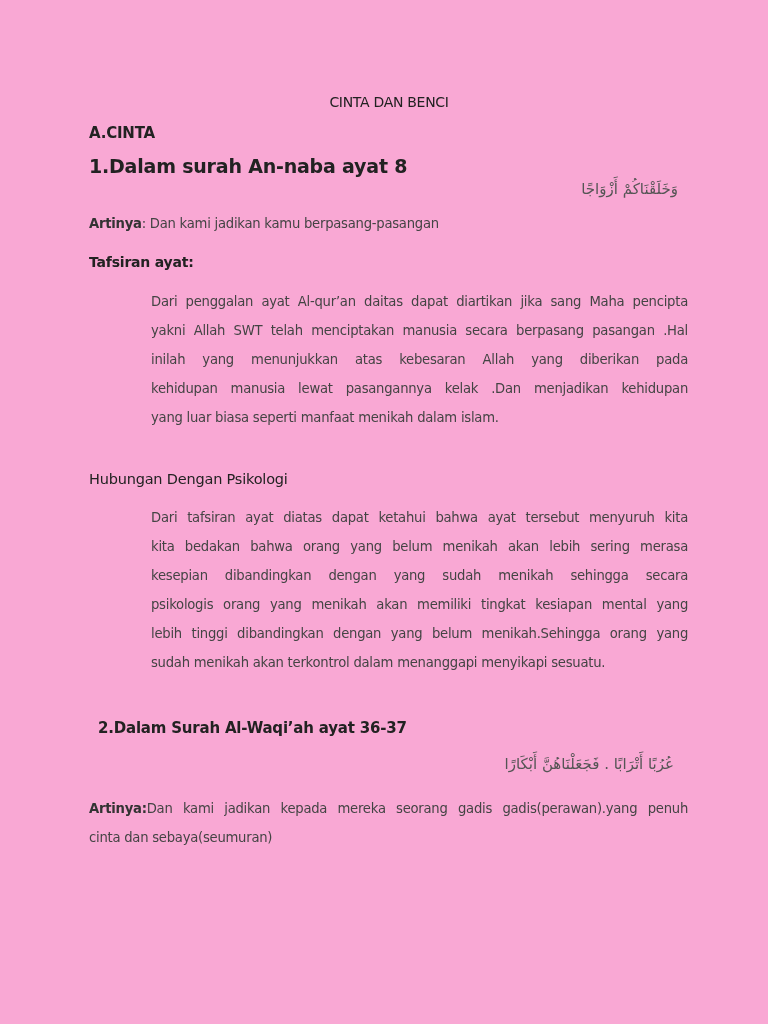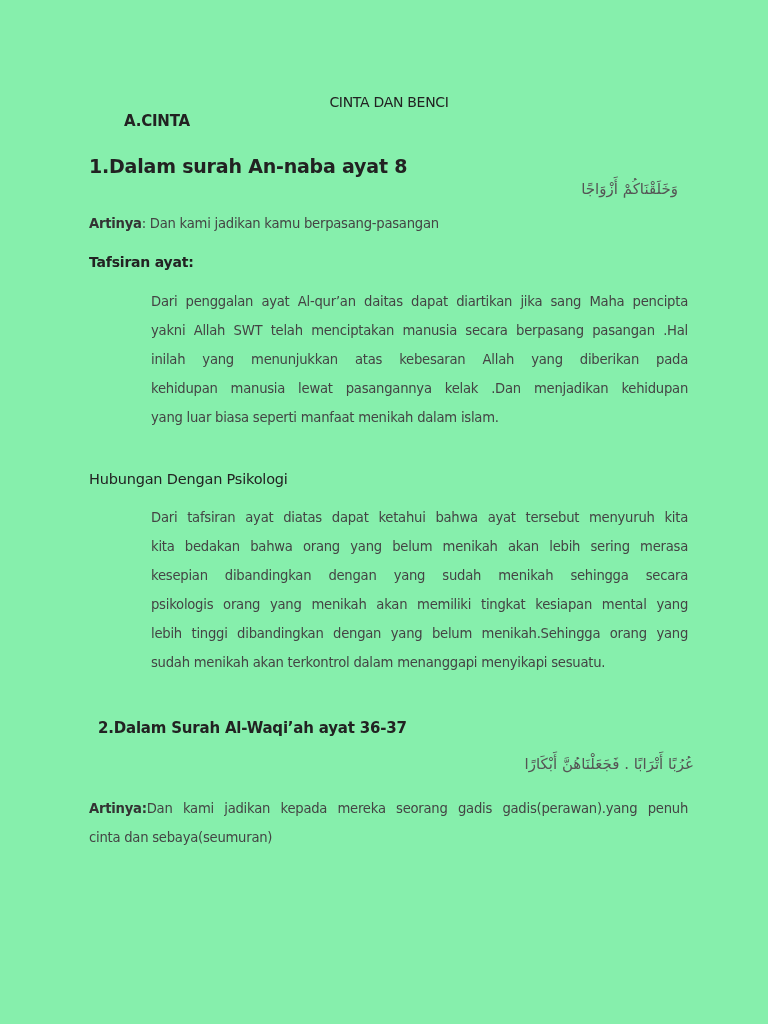--- a/index.html
+++ b/index.html
@@ -13,21 +13,21 @@
       position: relative;
       overflow: hidden;
       font-family: "DejaVu Sans", sans-serif;
       color: #333333;
     }
     .page {
       position: absolute;
       left: 0; top: 0;
       width: 768px;
       height: 1024px;
-      background: #86efac;
+      background: #f9a8d4;
     }
     .abs { position: absolute; white-space: nowrap; }
     .title {
       left: 0; width: 768px; top: 94px;
       text-align: center;
       font-size: 14px;
       color: #222;
       letter-spacing: -0.3px;
       padding-left: 10px;
       box-sizing: border-box;
@@ -97,21 +97,21 @@
       text-align-last: justify;
     }
   </style>
 </head>
 <body>
 
 <div class="page">
 
   <div class="abs title">CINTA DAN BENCI</div>
 
-  <div class="abs h" style="left:89px; top:112px;margin-left:35px;">A.CINTA</div>
+  <div class="abs h" style="left:89px; top:124px;">A.CINTA</div>
 
   <div class="abs h-plain" style="left:89px; top:155px; font-weight:600;">1.Dalam surah An-naba ayat 8</div>
 
   <div class="abs arabic" style="right:90px; top:180px;">وَخَلَقْنَاكُمْ أَزْوَاجًا</div>
 
   <div class="abs body-text" style="left:89px; top:216px;">
     <span class="lbl-bold">Artinya</span><span>: Dan kami jadikan kamu berpasang-pasangan</span>
   </div>
 
   <div class="abs h" style="left:89px; top:254px; font-size:14px;">Tafsiran ayat:</div>
@@ -130,20 +130,20 @@
     <span class="ln">Dari tafsiran ayat  diatas dapat ketahui bahwa ayat tersebut menyuruh kita</span>
     <span class="ln">kita bedakan bahwa orang yang belum menikah akan lebih sering merasa</span>
     <span class="ln">kesepian dibandingkan dengan yang sudah menikah sehingga secara</span>
     <span class="ln">psikologis orang yang menikah akan memiliki tingkat kesiapan mental yang</span>
     <span class="ln">lebih tinggi dibandingkan dengan yang belum menikah.Sehingga orang yang</span>
     <span class="ln last">sudah menikah akan terkontrol dalam menanggapi menyikapi sesuatu.</span>
   </div>
 
   <div class="abs h" style="left:98px; top:719px;">2.Dalam Surah Al-Waqi’ah ayat 36-37</div>
 
-  <div class="abs arabic" style="right:74px; top:755px;">عُرُبًا أَتْرَابًا . فَجَعَلْنَاهُنَّ أَبْكَارًا</div>
+  <div class="abs arabic" style="right:94px; top:755px;">عُرُبًا أَتْرَابًا . فَجَعَلْنَاهُنَّ أَبْكَارًا</div>
 
   <div class="artinya2">
     <span class="ln first"><span class="lbl-bold">Artinya:</span><span>Dan kami jadikan kepada mereka seorang gadis gadis(perawan).yang penuh</span></span>
     <span class="ln">cinta  dan sebaya(seumuran)</span>
   </div>
 
 </div>
 
 </body></html>

